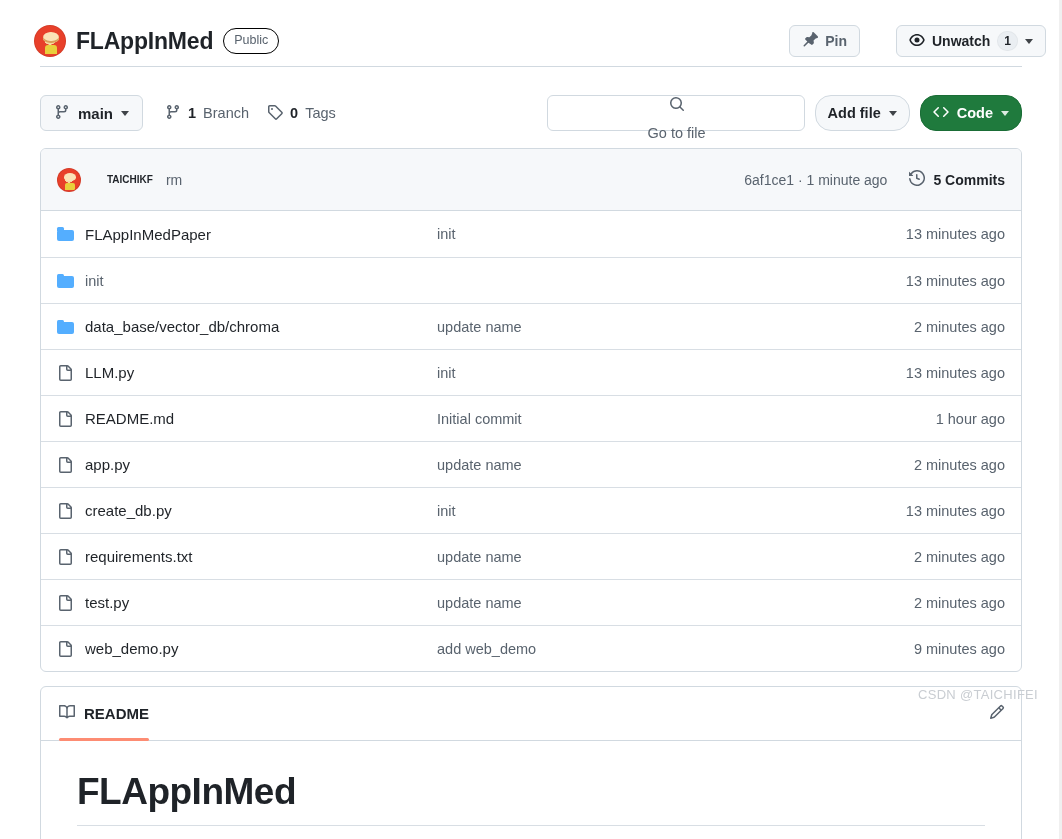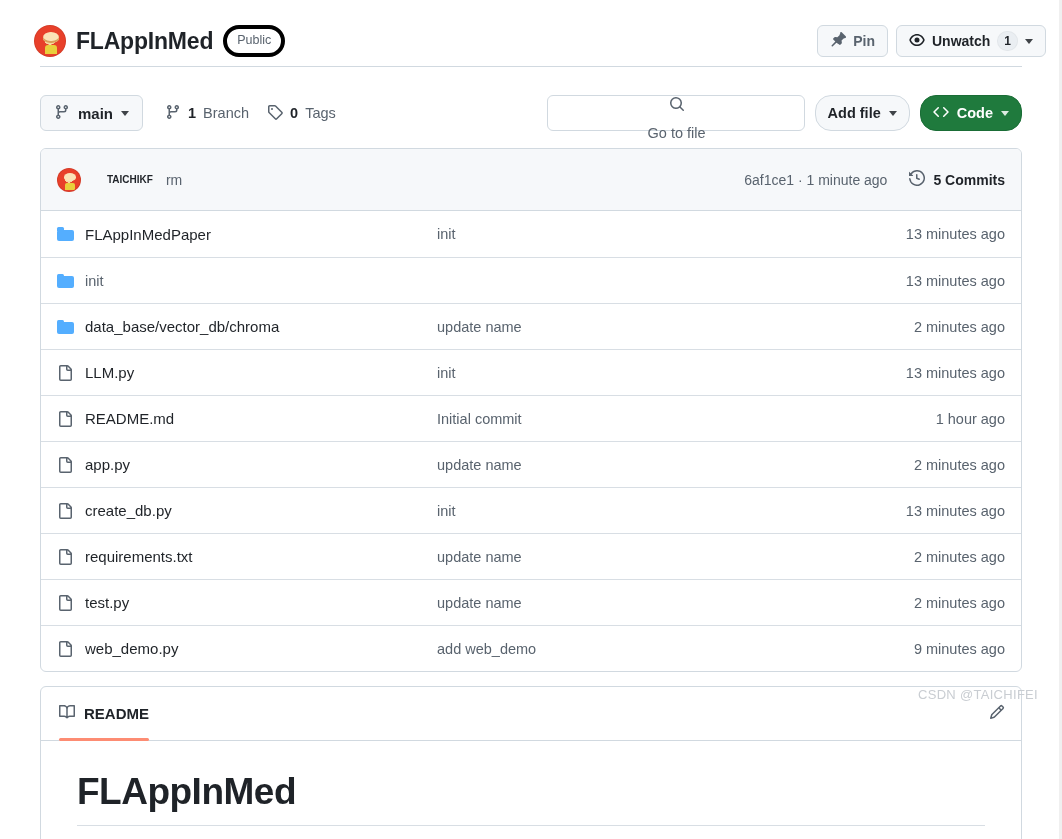--- a/index.html
+++ b/index.html
@@ -36,30 +36,30 @@
     background:#e9cf3c; border-radius:3px 3px 0 0;
   }
   .repo-title {
     font-size: 23px; font-weight: 700; letter-spacing: -.2px;
     color: #1f2328; margin-left: 10px; white-space: nowrap;
   }
   .badge-public {
     margin-left: 10px;
     font-size: 12.5px; line-height: 1;
     padding: 5px 10px 6px;
-    border: 4px solid #000000; border-radius: 2em;
+    border: 1px solid #000000; border-radius: 2em;
     color: #59636e; background: transparent; white-space: nowrap;
   }
   .header-actions { margin-left: auto; display: flex; align-items: center; gap: 8px; }
   .btn {
     display: inline-flex; align-items: center; gap: 7px;
     height: 32px; padding: 0 12px;
     border: 1px solid #d1d9e0; border-radius: 6px;
     background: #f6f8fa; color: #1f2328;
-    font-size: 14px; font-weight: 600; white-space: nowrap;
+    font-size: 14px; font-weight: 600; white-space: nowrap; margin-left: 28px;
   }
   .btn .lbl { color: #1f2328; }
   .btn-pin .lbl { color: #59636e; font-weight: 600; }
   .counter {
     display: inline-flex; align-items: center; justify-content: center;
     min-width: 20px; height: 20px; padding: 0 6px;
     background: #eaeef2; border: 1px solid rgba(0,0,0,.03);
     border-radius: 2em; font-size: 12px; font-weight: 600; color: #1f2328;
   }
 

